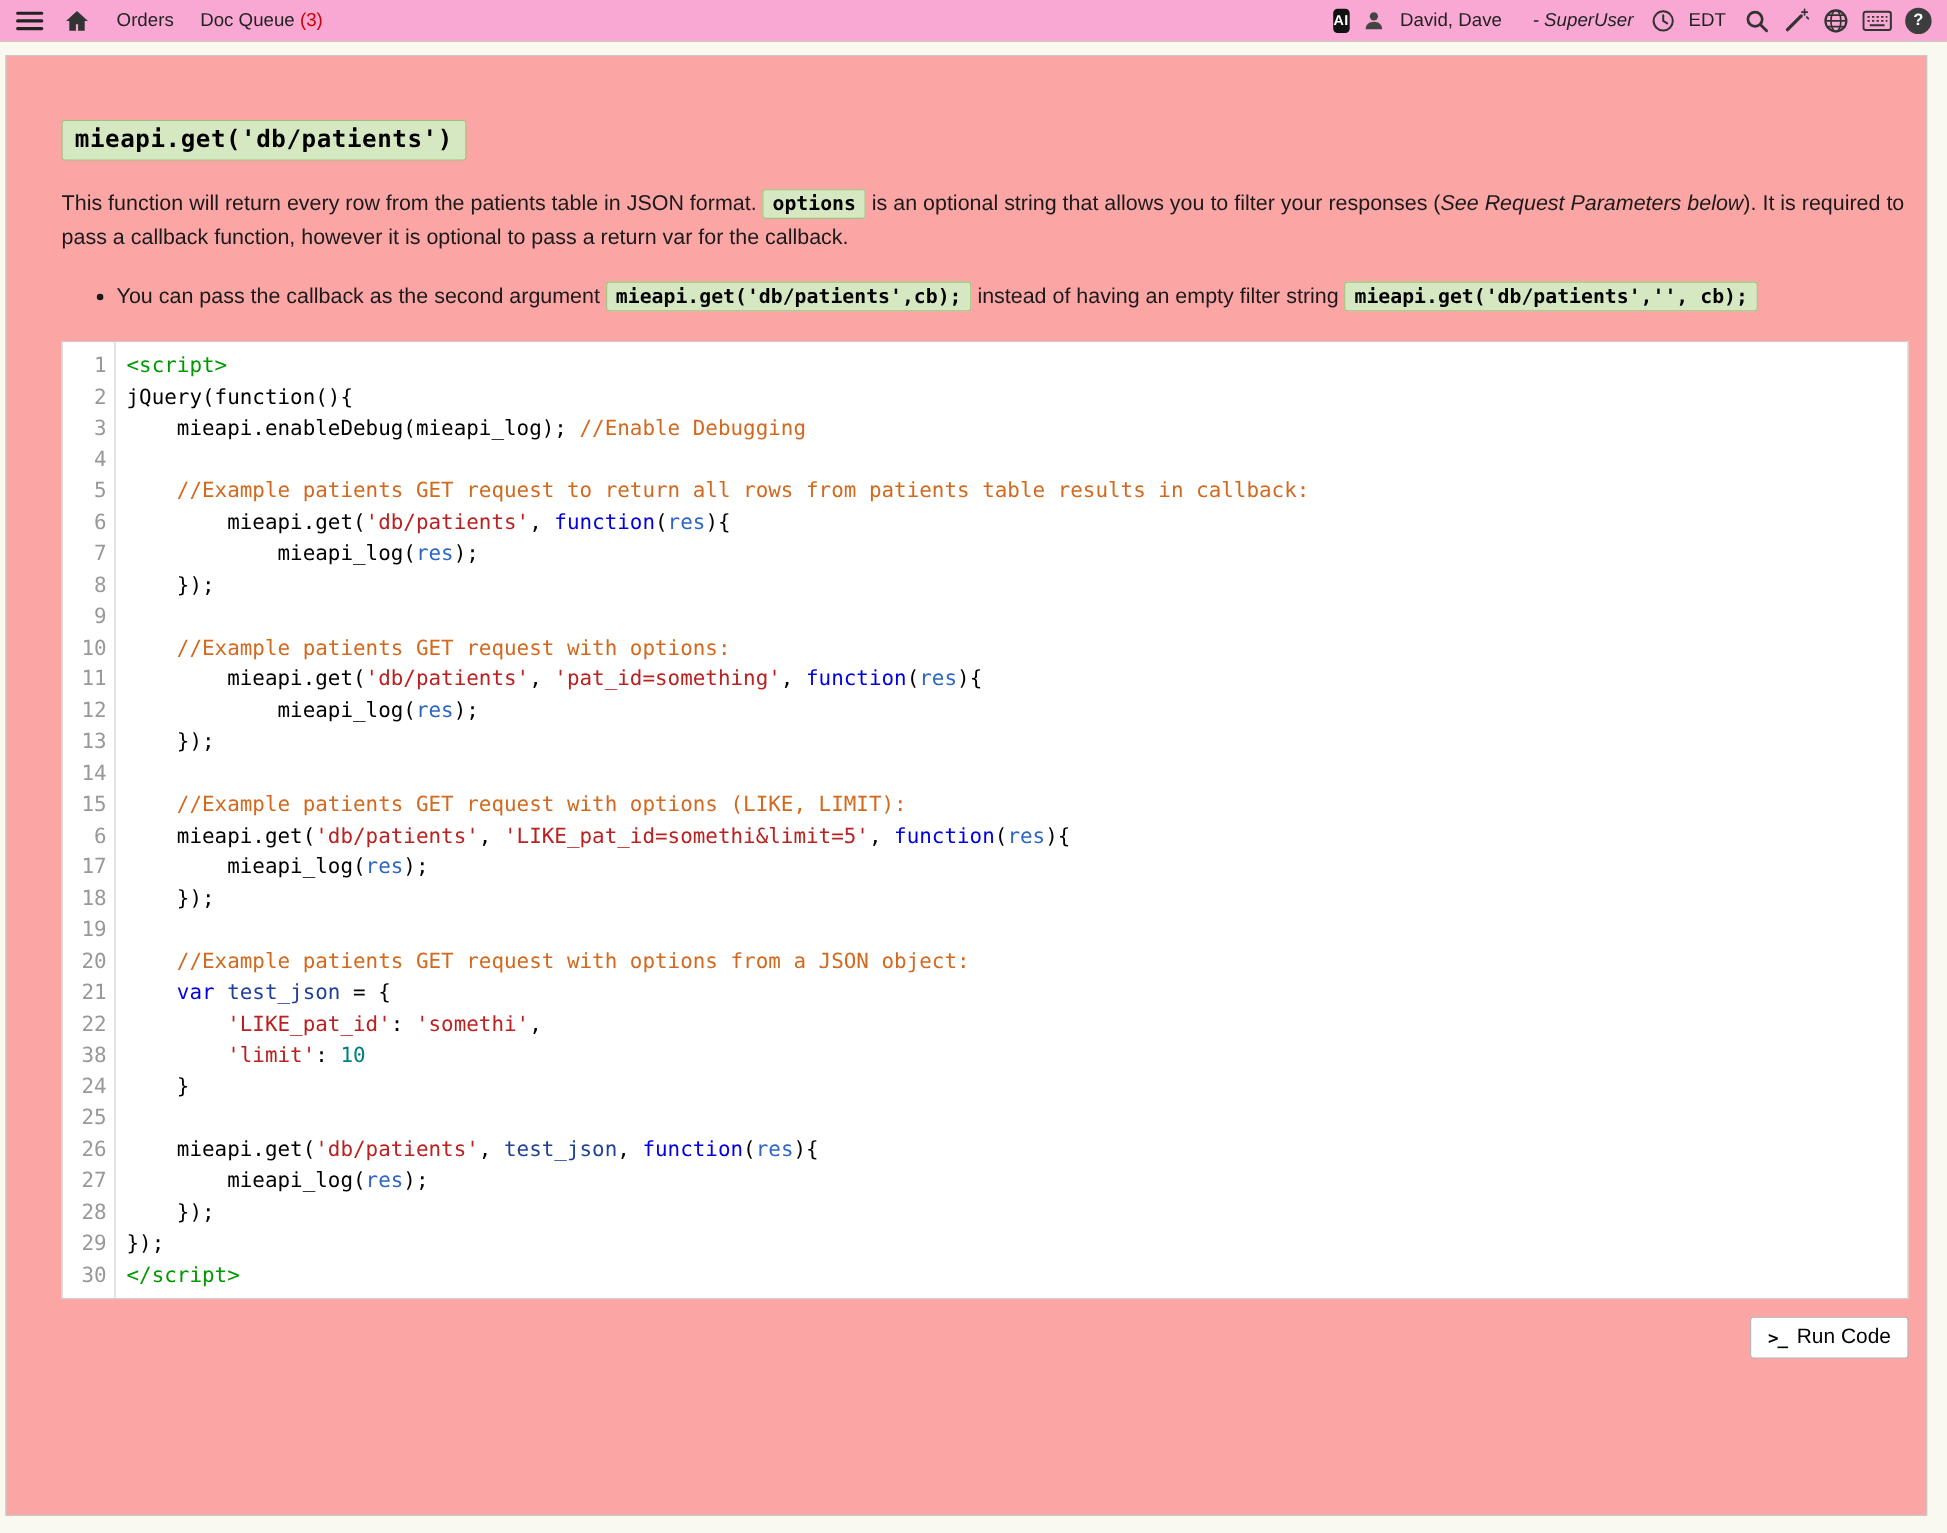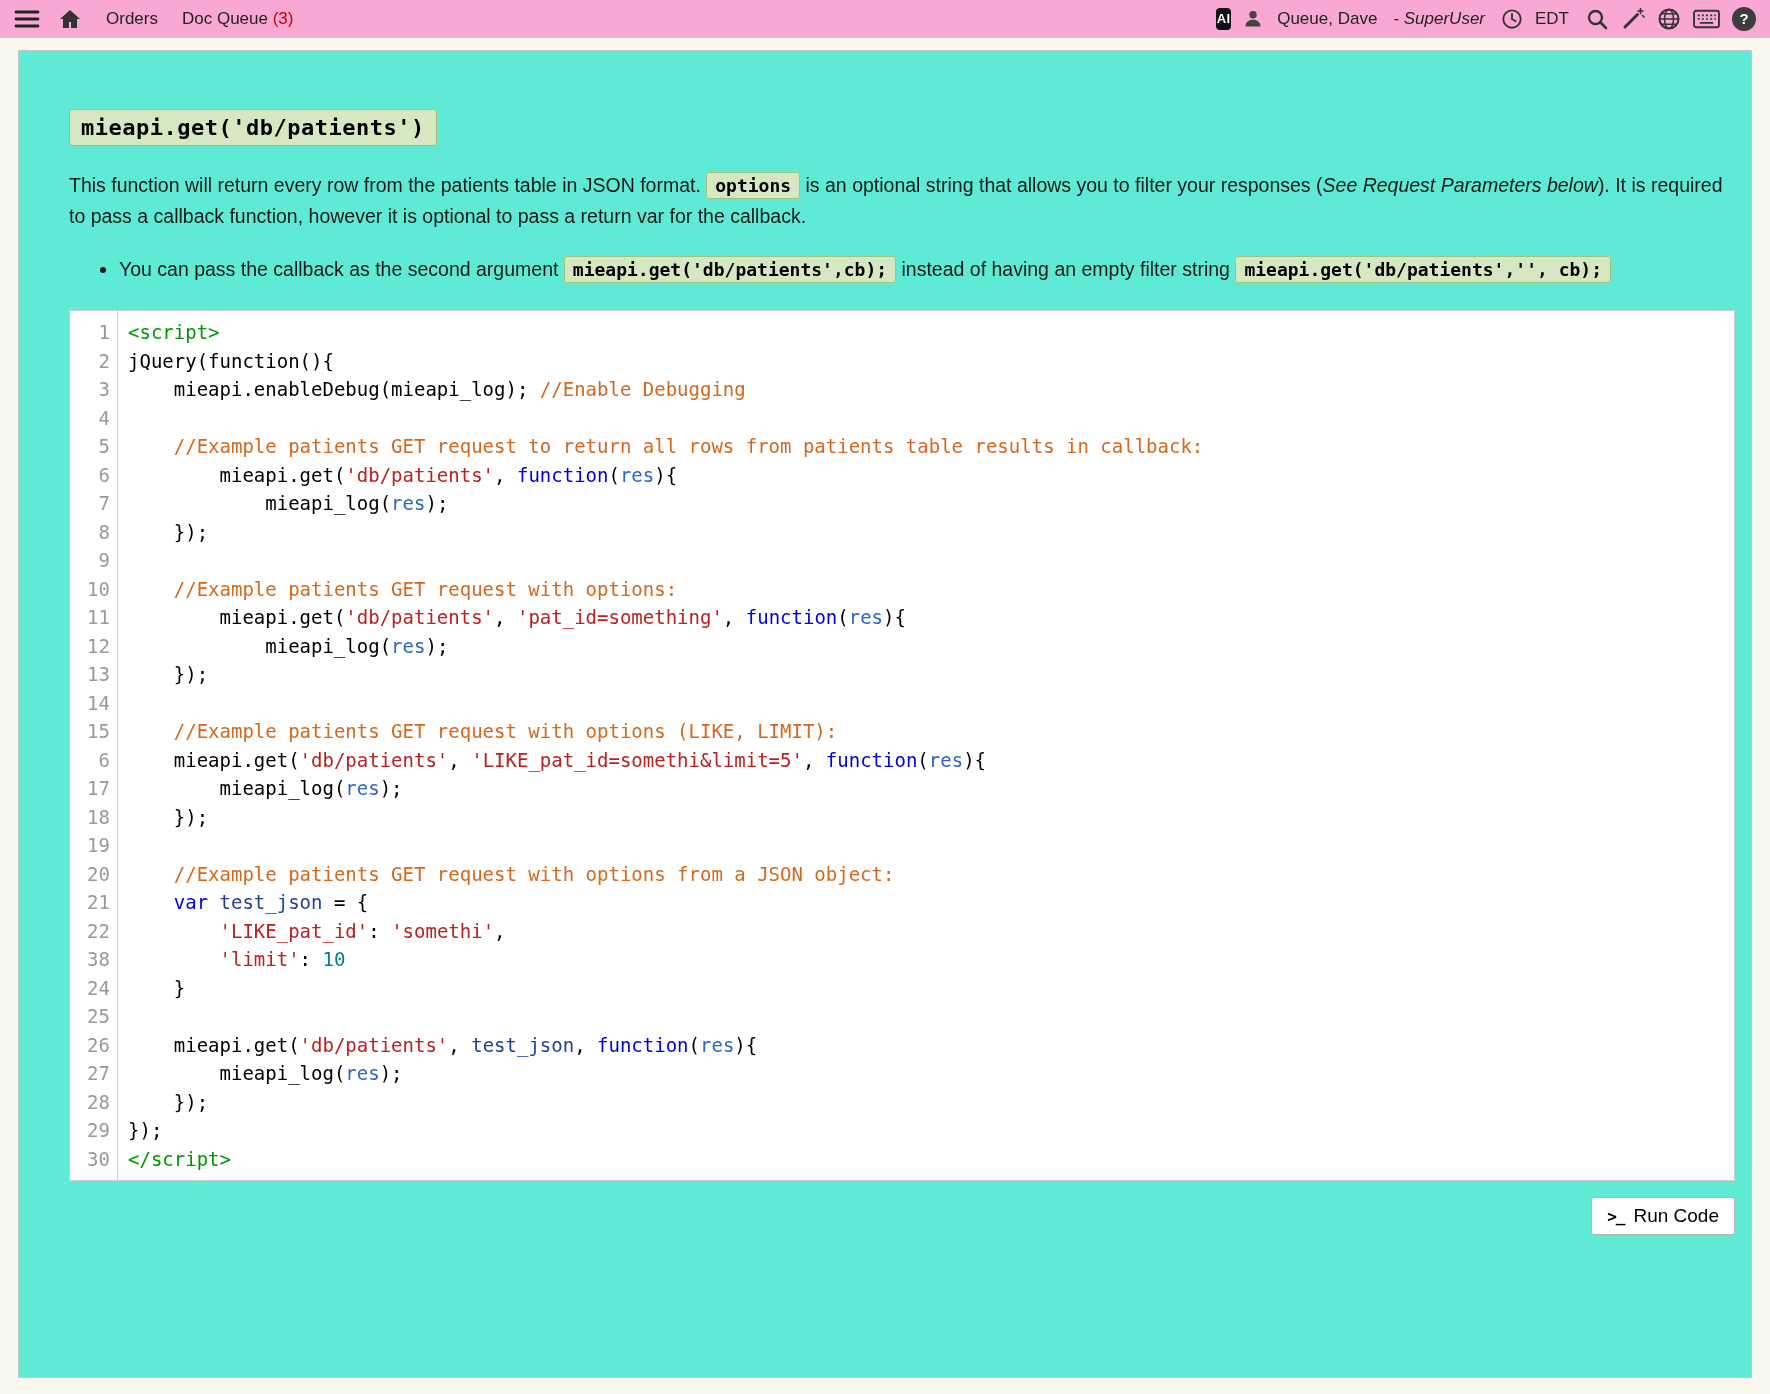--- a/index.html
+++ b/index.html
@@ -14,26 +14,26 @@
   
   .topbar{height:38px;background:#f9a8d4;border-bottom:1px solid #c9c9c9;display:flex;align-items:center;padding:0 14px;font-size:17px;color:#222;}
   .tb-left{display:flex;align-items:center;gap:18px;}
   .tb-right{margin-left:auto;display:flex;align-items:center;gap:12px;}
   .tb-icon{display:inline-flex;align-items:center;justify-content:center;cursor:pointer;}
   .tb-nav{display:flex;align-items:center;gap:24px;margin-left:6px;}
   .tb-link{cursor:pointer;color:#222;text-decoration:none;}
   .red{color:var(--red);}
   .ai-badge{background:#111;color:#fff;font-weight:bold;font-size:13px;border-radius:4px;width:15px;height:22px;display:inline-flex;align-items:center;justify-content:center;letter-spacing:.5px;cursor:pointer;}
   .user-name{margin-left:2px;}
-  .user-role{font-style:italic;margin-left:4px;margin-right:4px;}
+  .user-role{font-style:italic;margin-left:16px;margin-right:4px;}
   .tz{font-size:17px;margin-right:4px;}
   .help-badge{width:24px;height:24px;border-radius:50%;background:#3d3d3d;color:#fff;font-weight:bold;font-size:15px;display:inline-flex;align-items:center;justify-content:center;cursor:pointer;}
 
   
-  .card{margin:12px 18px 6px 18px;background:#5eead4;border:1px solid #c8c8c8;min-height:1328px;padding:58px 16px 18px 50px;}
+  .card{margin:12px 18px 6px 5px;background:#fca5a5;border:1px solid #c8c8c8;min-height:1328px;padding:58px 16px 18px 50px;}
 
   .inline-code{font-family:"DejaVu Sans Mono","Liberation Mono",monospace;font-weight:bold;background:var(--accent-bg);border:1px solid var(--accent-border);border-radius:3px;padding:2px 8px;font-size:18px;color:#000;}
   .doc-title{display:inline-block;font-size:22px;padding:5px 11px;letter-spacing:.5px;}
 
   .doc-desc{margin-top:24px;font-size:19.5px;line-height:30px;max-width:1690px;}
   .doc-desc em{}
   .tips-label{margin-top:26px;font-size:19.5px;font-weight:bold;}
   .tips-list{margin-top:22px;padding-left:50px;}
   .tips-list li{font-size:19.5px;line-height:33px;}
   .example-label{margin-top:36px;font-size:23px;font-weight:bold;}
@@ -78,21 +78,21 @@
     </nav>
   </div>
   <div class="tb-right">
     <span class="ai-badge">AI</span>
     <span class="tb-icon">
       <svg width="20" height="20" viewBox="0 0 24 24">
           <circle cx="12" cy="7" r="4.5" fill="#444"></circle>
           <path d="M3 21c0-5 4-8 9-8s9 3 9 8z" fill="#444"></path>
         </svg>
     </span>
-    <span class="user-name">Queue, Dave</span>
+    <span class="user-name">David, Dave</span>
     <span class="user-role">- SuperUser</span>
     <span class="tb-icon">
       <svg width="22" height="22" viewBox="0 0 24 24">
           <circle cx="12" cy="12" r="9.5" fill="none" stroke="#333" stroke-width="2"></circle>
           <path d="M12 6.5V12l4 2.5" fill="none" stroke="#333" stroke-width="2" stroke-linecap="round"></path>
         </svg>
     </span>
     <span class="tz">EDT</span>
     <span class="tb-icon">
       <svg width="24" height="24" viewBox="0 0 24 24">

